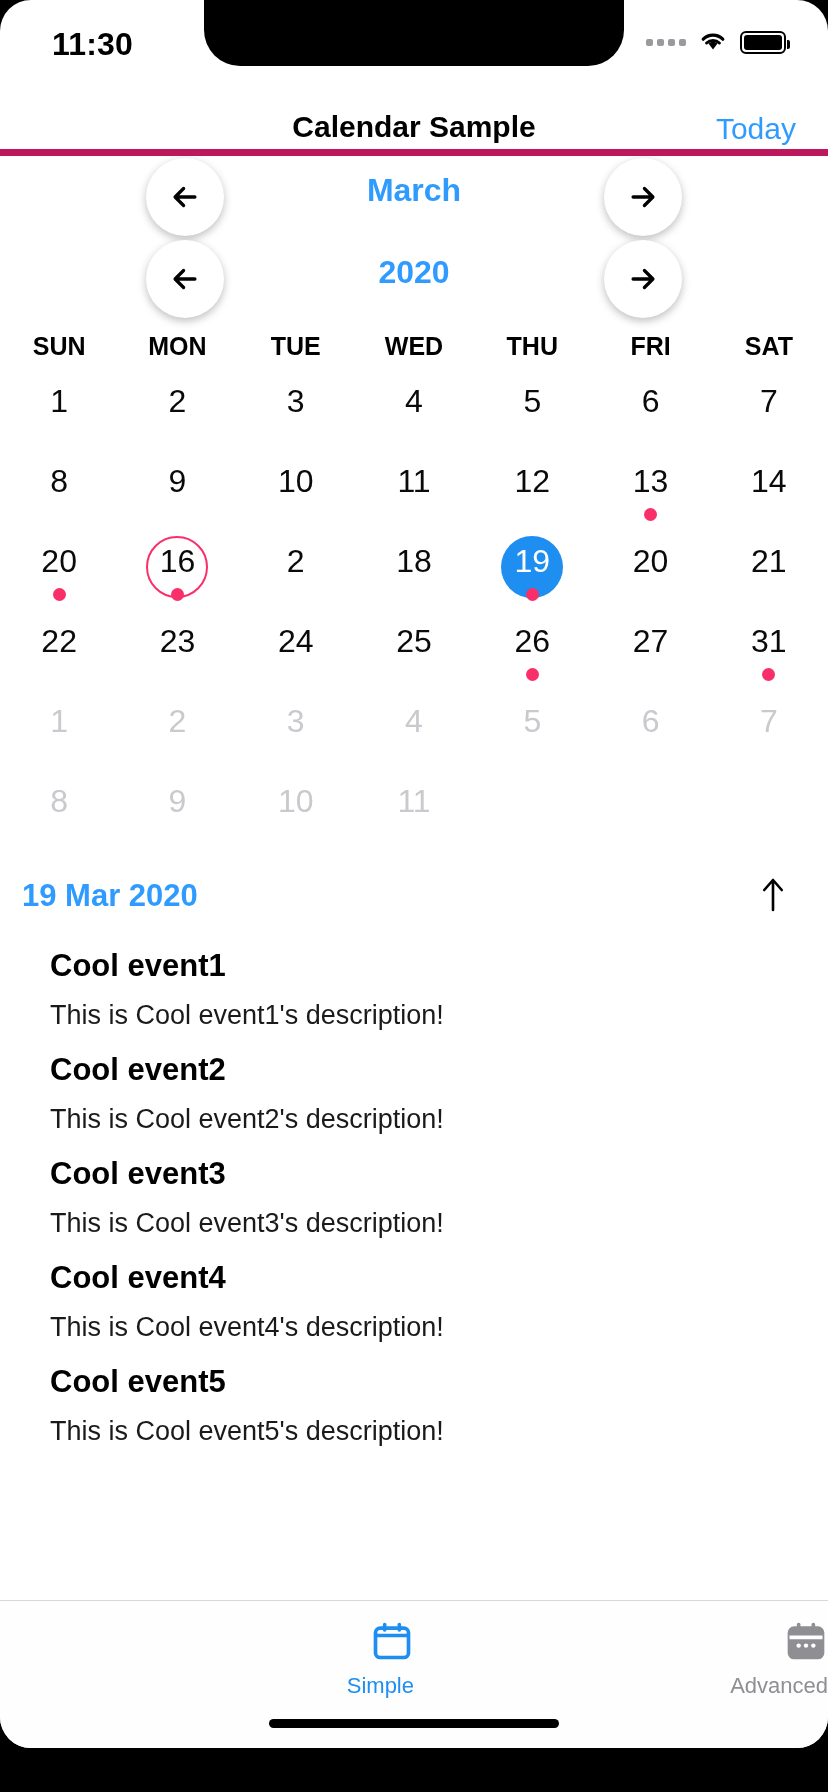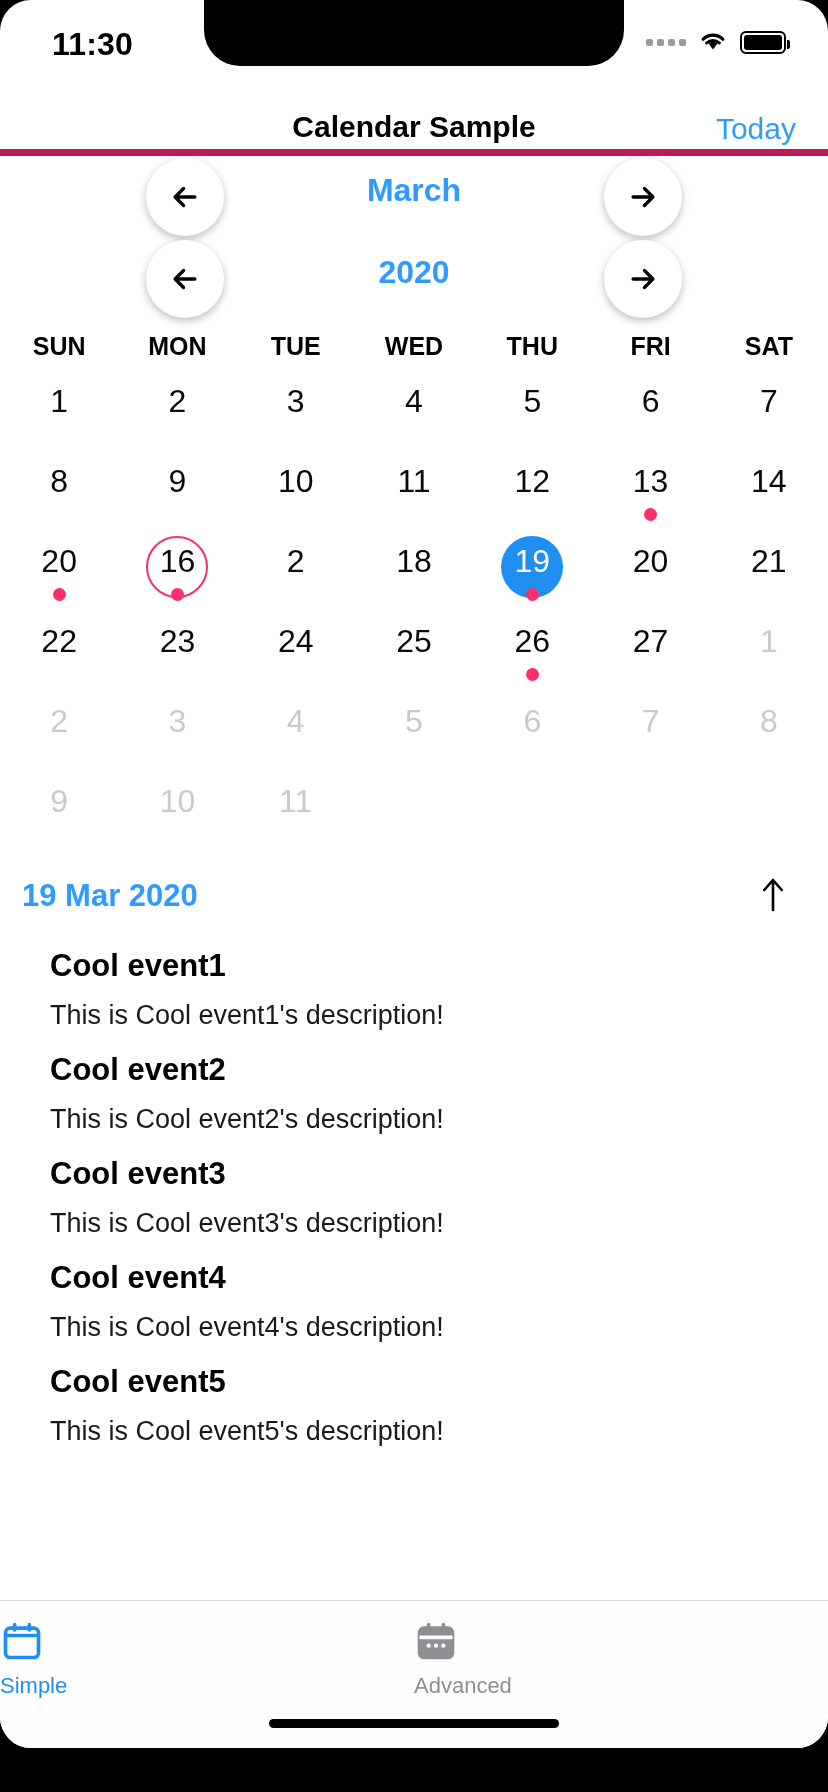--- a/index.html
+++ b/index.html
@@ -159,21 +159,21 @@
 
   
   #tabbar {
     position:absolute; left:0; bottom:0; width:828px; height:148px;
     background:#fefefe;
     border-top:1px solid #d8d8dc;
     display:flex;
   }
   .tab {
     flex:1; display:flex; flex-direction:column;
-    align-items:flex-start; justify-content:flex-start;
+    align-items:flex-end; justify-content:flex-start;
     padding-top:18px; cursor:pointer;
   }
   .tab svg { width:44px; height:44px; }
   .tab-label { font-size:22px; margin-top:6px; }
   .tab.active .tab-label { color:#1f8ef1; }
   .tab.inactive .tab-label { color:#8e8e93; }
 
   #home-indicator {
     position:absolute; bottom:20px; left:50%; transform:translateX(-50%);
     width:290px; height:9px; border-radius:5px; background:#000;
@@ -336,20 +336,24 @@
       <div class="cell">
         <div class="daynum">25</div>
       </div>
       <div class="cell">
         <div class="daynum">26</div>
         <div class="dot"></div>
       </div>
       <div class="cell">
         <div class="daynum">27</div>
       </div>
+      <div class="cell">
+        <div class="daynum">31</div>
+        <div class="dot"></div>
+      </div>
       <div class="cell other">
         <div class="daynum">1</div>
       </div>
       <div class="cell other">
         <div class="daynum">2</div>
       </div>
       <div class="cell other">
         <div class="daynum">3</div>
       </div>
       <div class="cell other">

